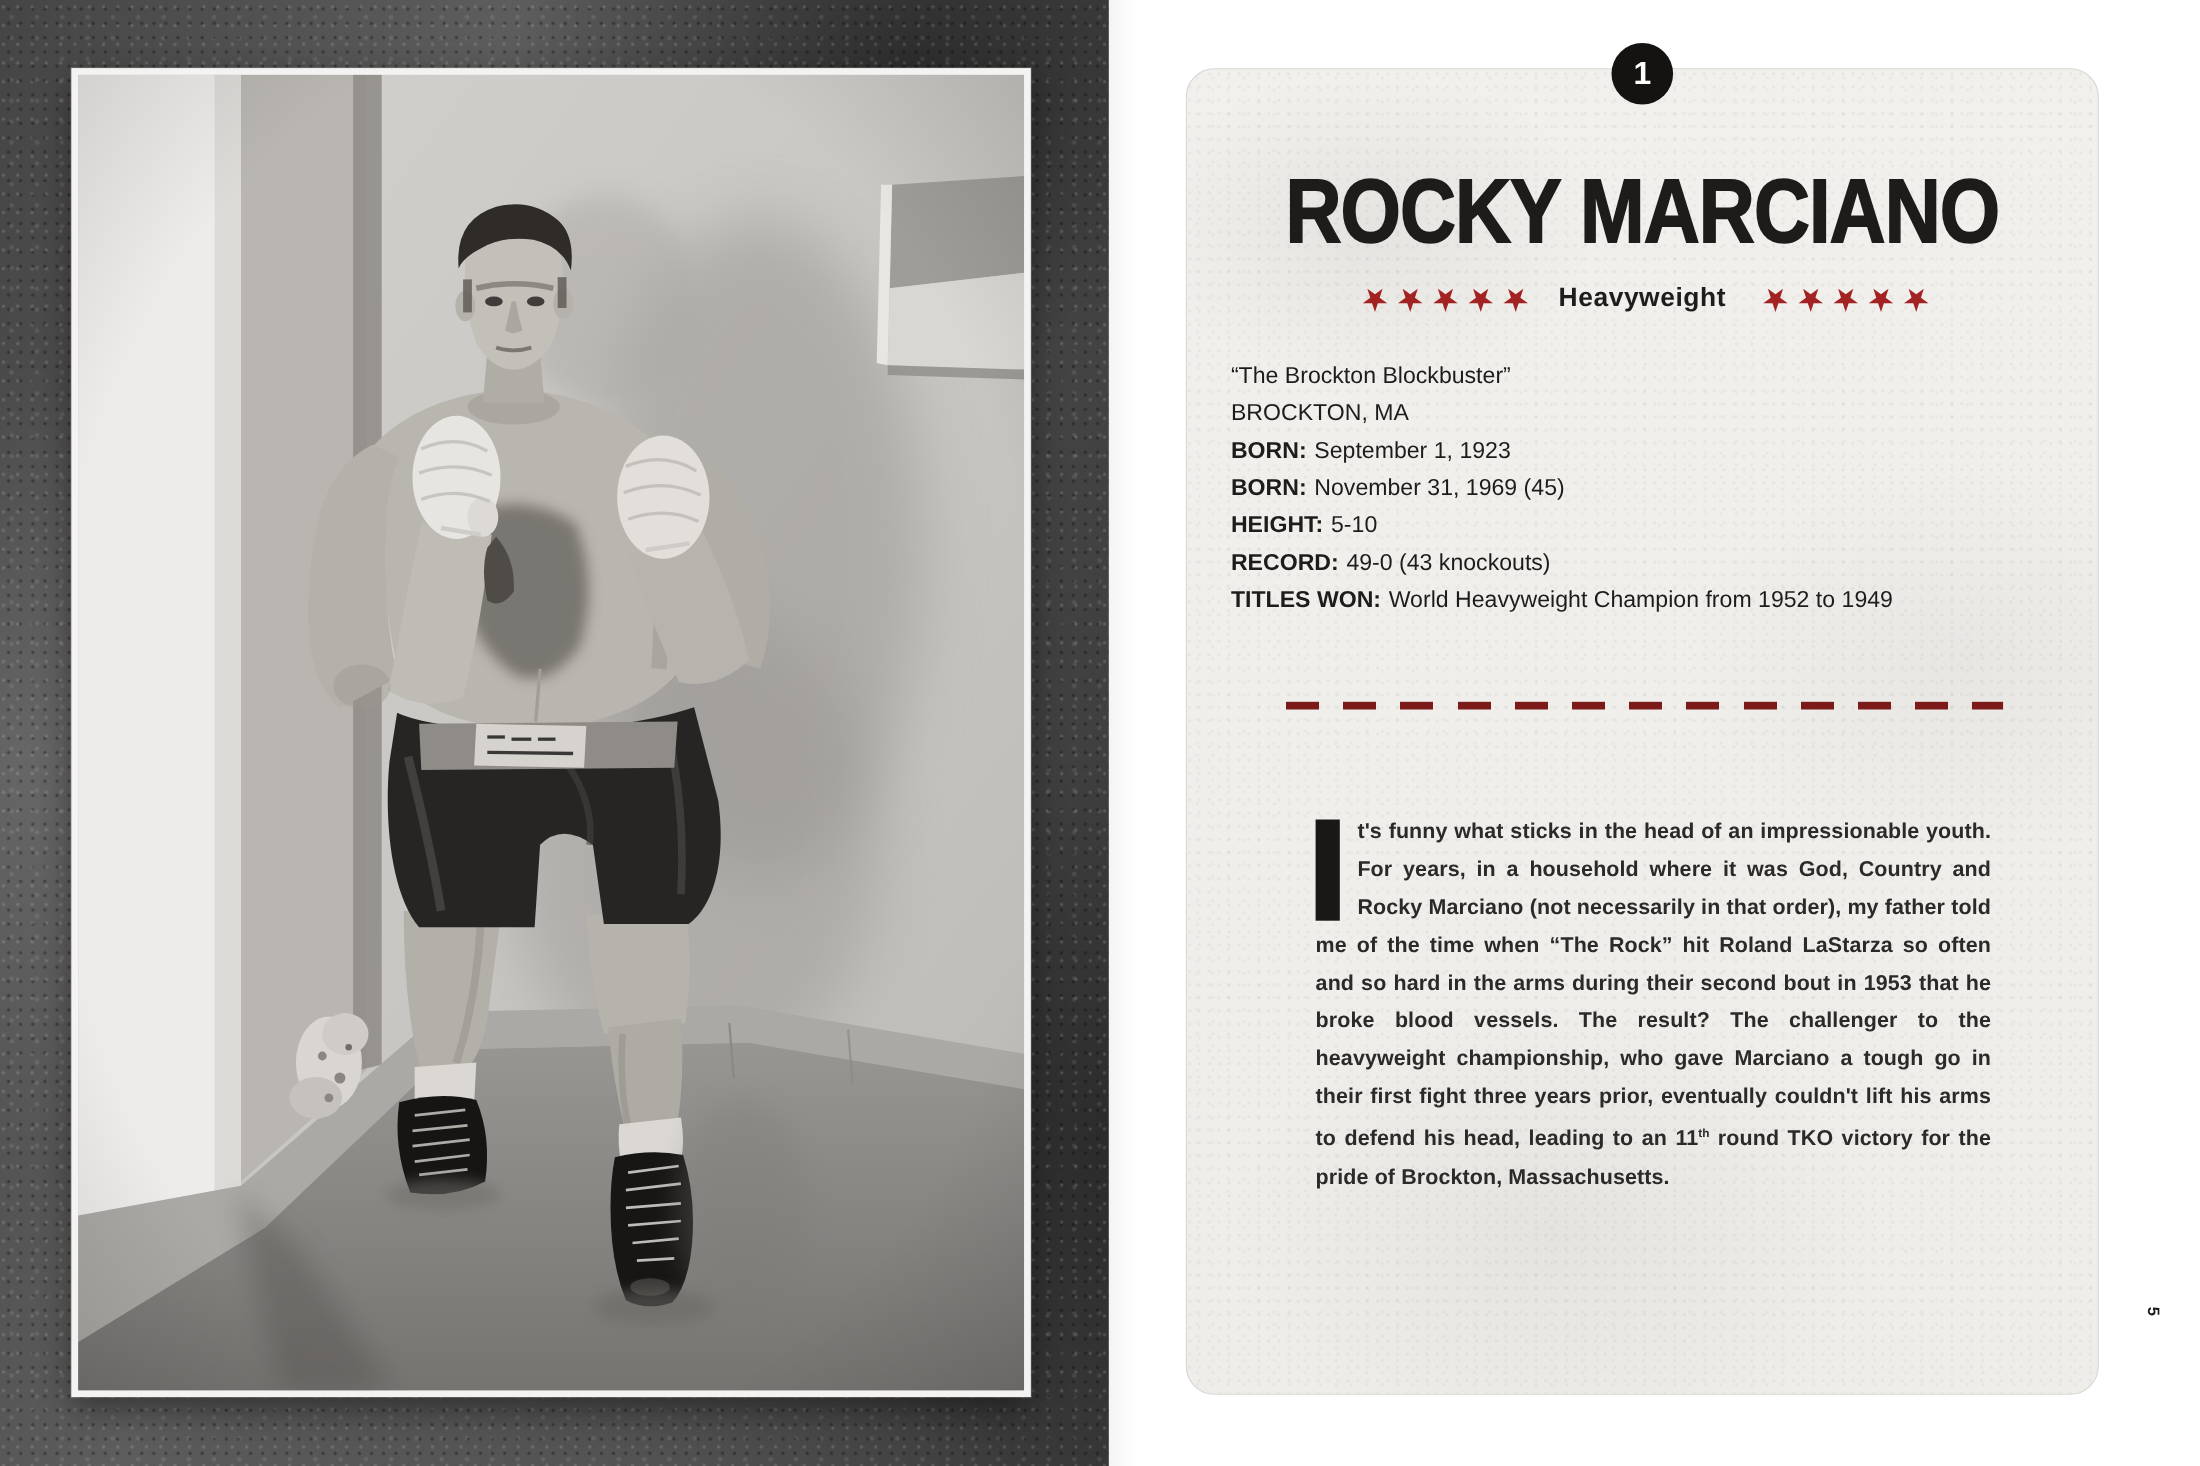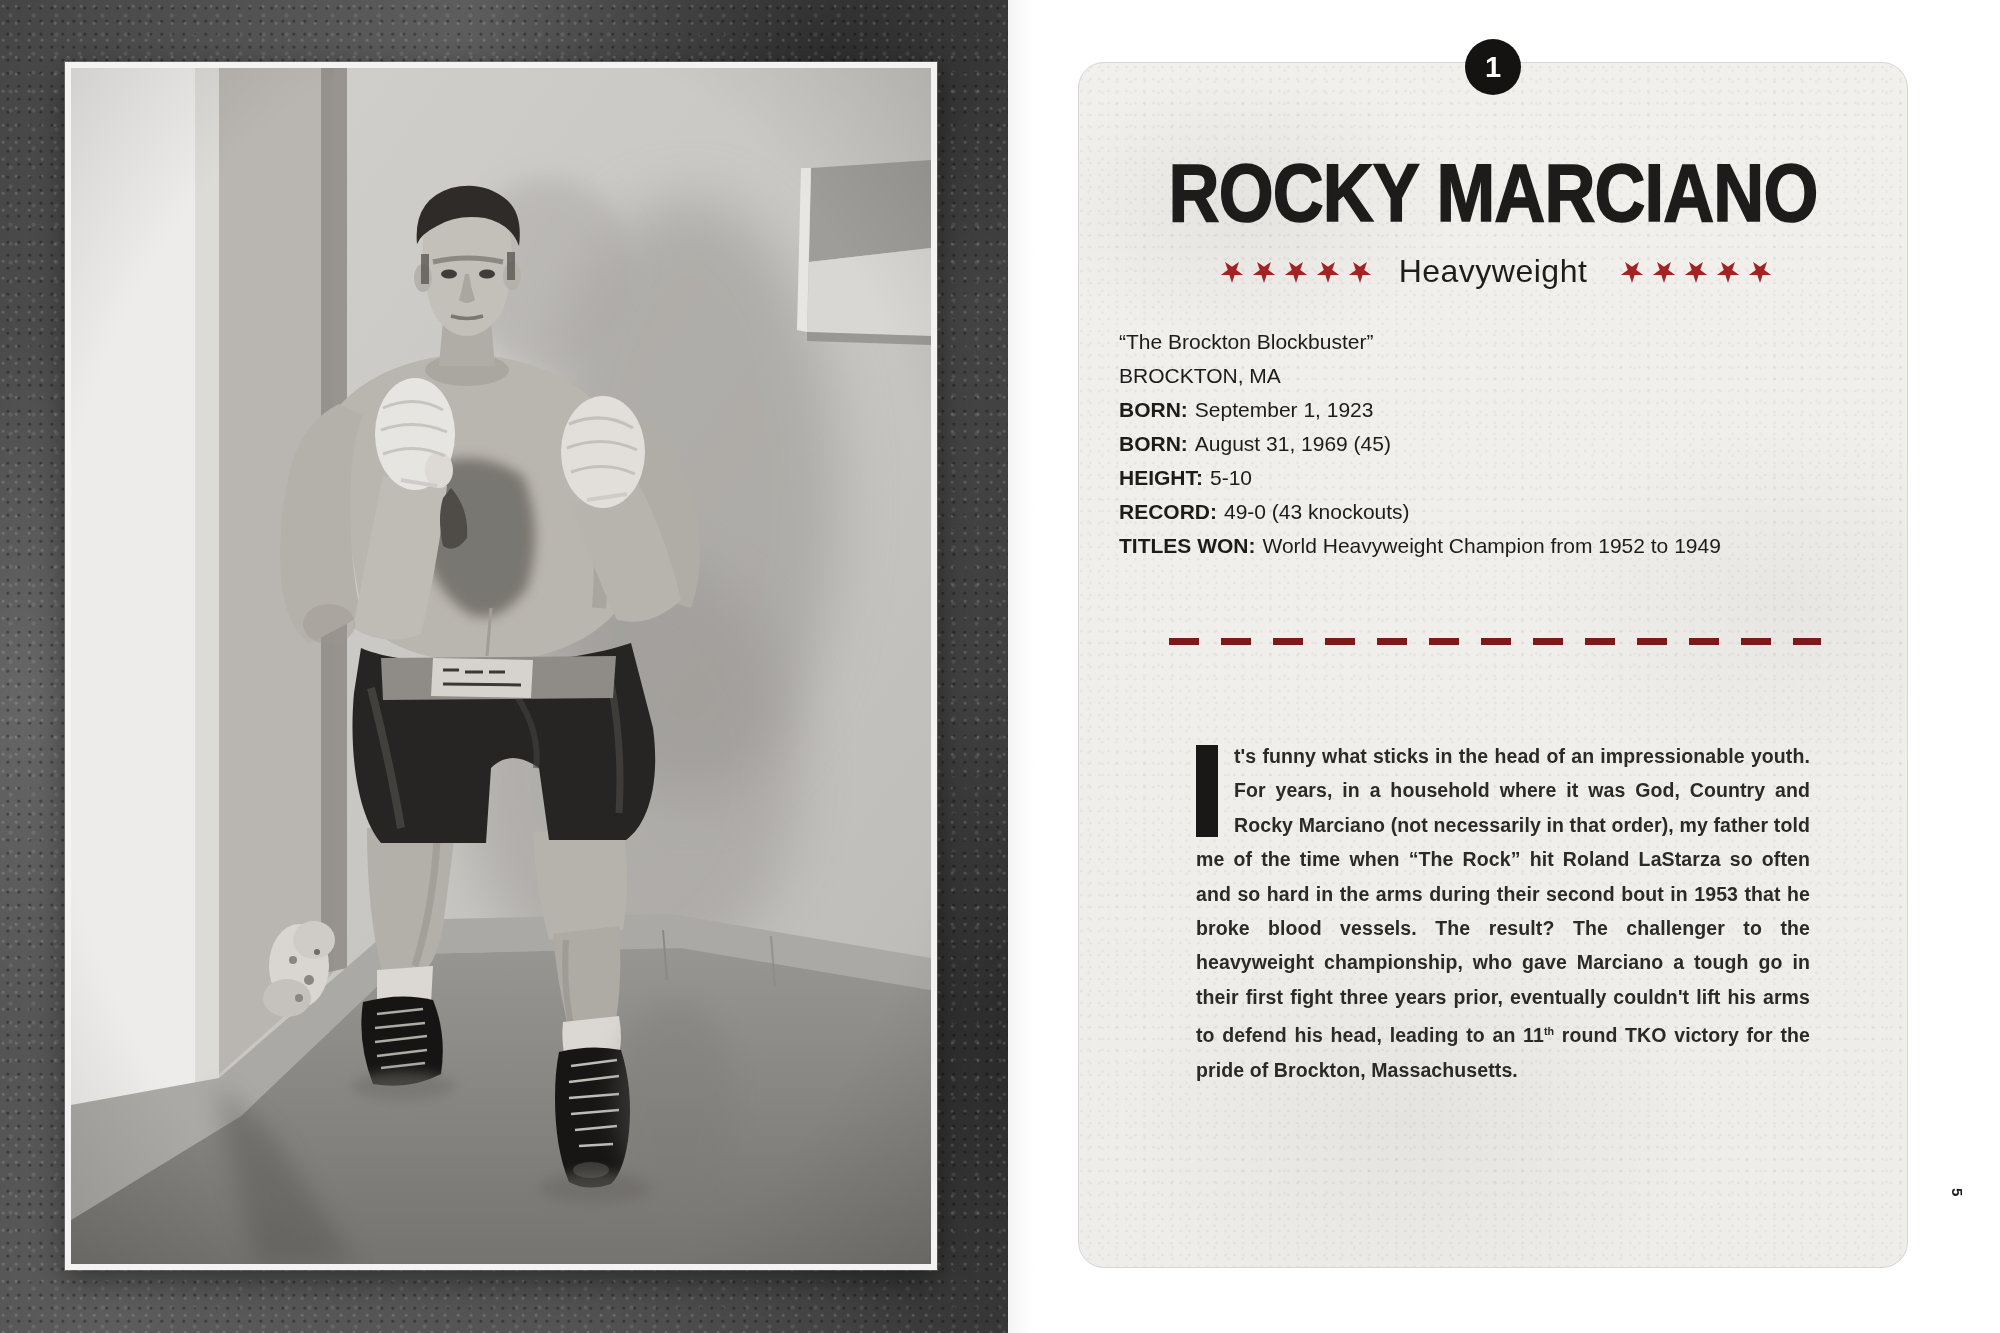--- a/index.html
+++ b/index.html
@@ -48,21 +48,21 @@
 
   .title{position:absolute;left:0;top:88px;width:100%;text-align:center;
     font-size:82px;line-height:84px;font-weight:700;color:var(--ink,#1d1c1a);
     letter-spacing:-1px;-webkit-text-stroke:1.6px var(--ink,#1d1c1a);
     transform:scaleX(.86);transform-origin:50% 50%;white-space:nowrap;}
 
   .class-row{position:absolute;left:0;top:188px;width:100%;height:40px;
     display:flex;align-items:center;justify-content:center;gap:26px;}
   .stars{display:inline-block;transform:rotate(180deg);color:var(--accent-red,#a32222);
     font-size:29px;letter-spacing:6px;line-height:1;}
-  .weight-class{font-size:32px;font-weight:400;color:#1e1d1b;letter-spacing:.5px;}
+  .weight-class{font-size:24px;font-weight:700;color:#1e1d1b;letter-spacing:.5px;}
 
   .profile{position:absolute;left:40px;top:262px;width:750px;text-align:left;
     color:#1d1c1a;font-size:21px;line-height:34px;}
   .p-label{font-weight:700;}
   .p-label:not(:empty){margin-right:7px;}
   .p-value{font-weight:400;}
 
   .divider{position:absolute;left:90px;top:575px;width:652px;height:7px;
     background:repeating-linear-gradient(90deg,var(--accent-dark,#7c1a1a) 0 30px,transparent 30px 52px);}
 
@@ -266,21 +266,21 @@
         <div class="p-line">
           <span class="p-label"></span><span class="p-value">“The Brockton Blockbuster”</span>
         </div>
         <div class="p-line">
           <span class="p-label"></span><span class="p-value">BROCKTON, MA</span>
         </div>
         <div class="p-line">
           <span class="p-label">BORN:</span><span class="p-value">September 1, 1923</span>
         </div>
         <div class="p-line">
-          <span class="p-label">BORN:</span><span class="p-value">August 31, 1969 (45)</span>
+          <span class="p-label">BORN:</span><span class="p-value">November 31, 1969 (45)</span>
         </div>
         <div class="p-line">
           <span class="p-label">HEIGHT:</span><span class="p-value">5-10</span>
         </div>
         <div class="p-line">
           <span class="p-label">RECORD:</span><span class="p-value">49-0 (43 knockouts)</span>
         </div>
         <div class="p-line">
           <span class="p-label">TITLES WON:</span><span class="p-value">World Heavyweight Champion from 1952 to 1949</span>
         </div>

